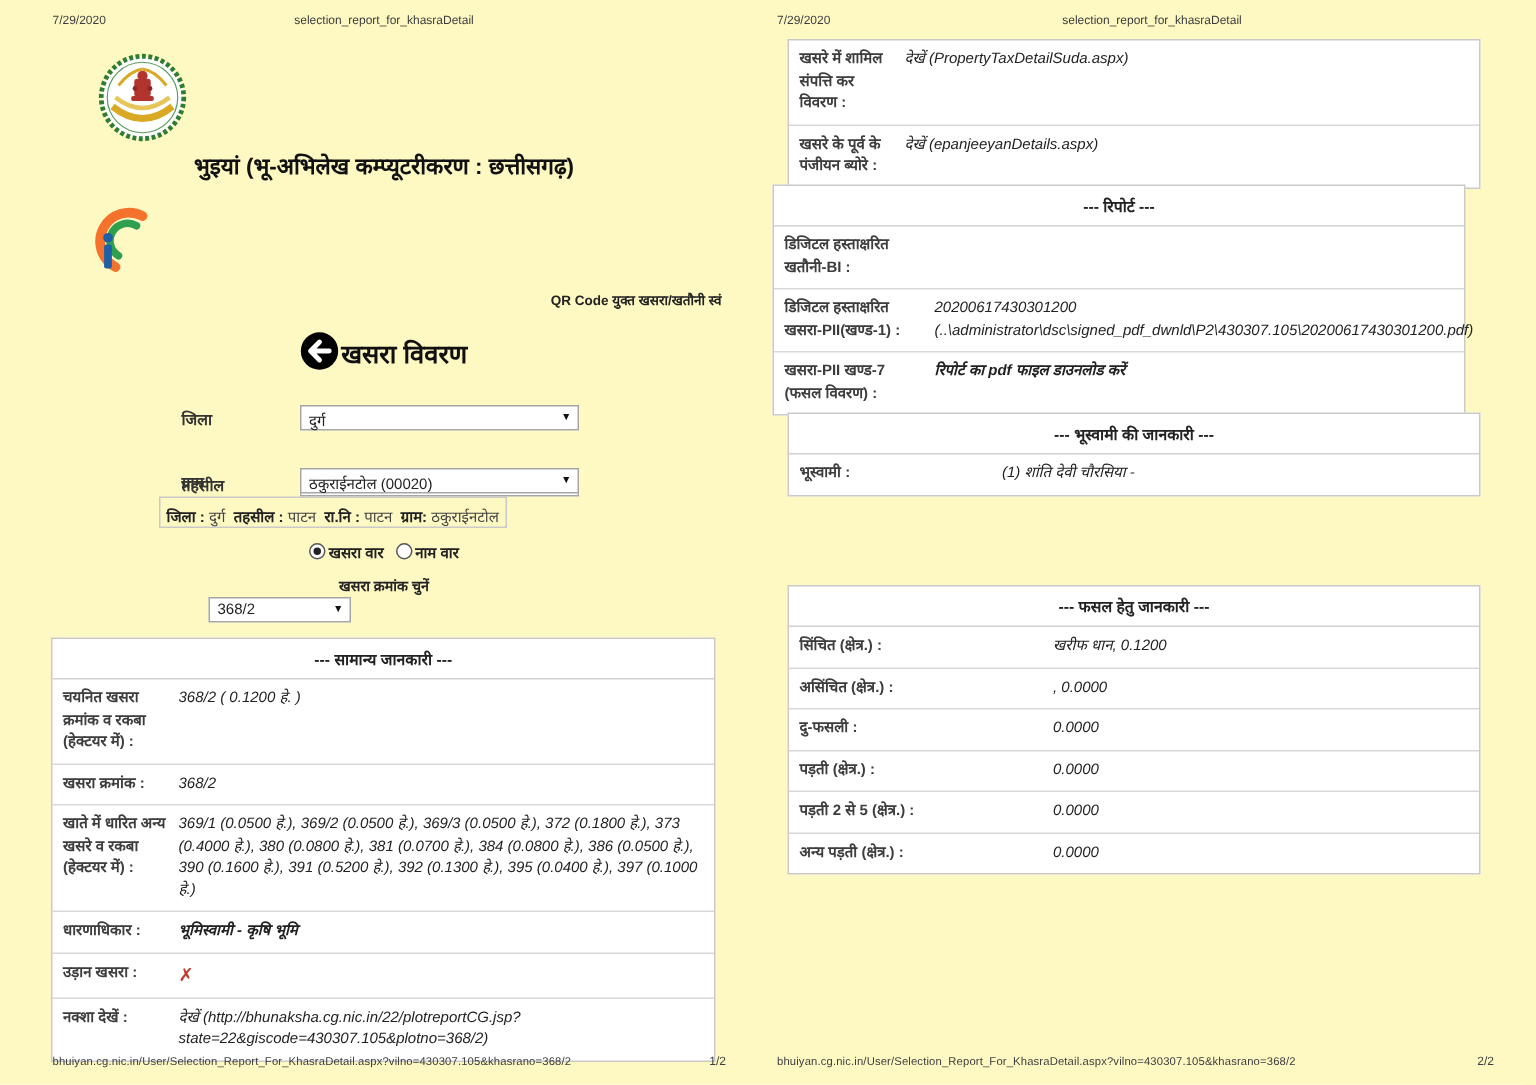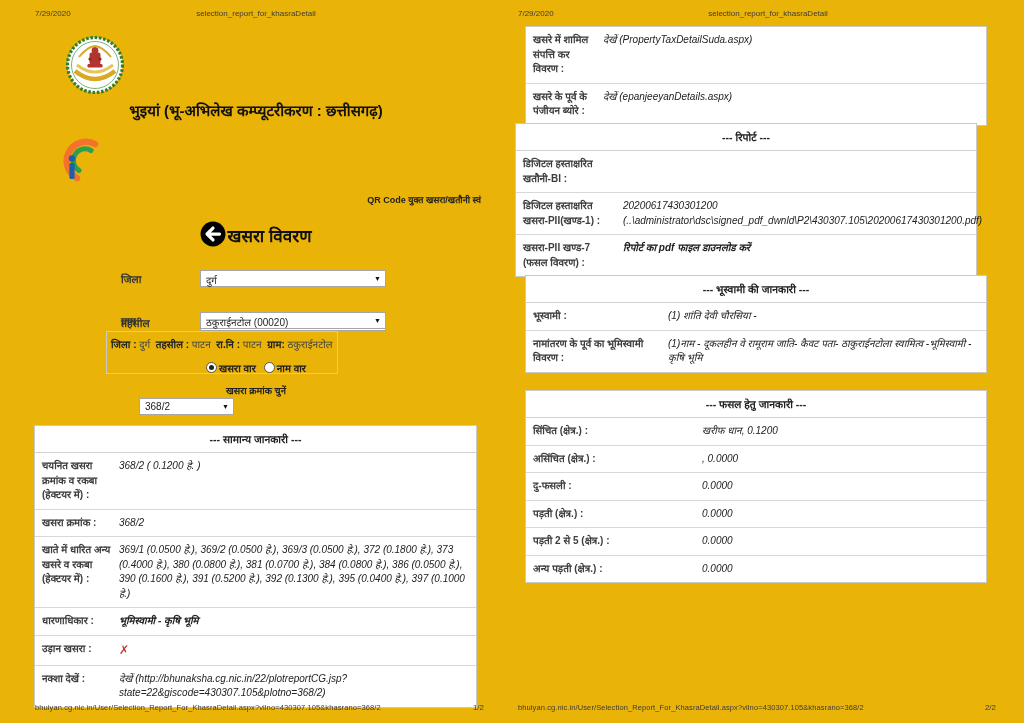--- a/index.html
+++ b/index.html
@@ -1,21 +1,21 @@
 <!DOCTYPE html>
 <html><head>
 <meta charset="utf-8">
 <style>
   html,body{margin:0;padding:0;}
   body{
     width:1024px;height:723px;background:#ffffff;position:relative;overflow:hidden;
     font-family:"Liberation Sans","DejaVu Sans",sans-serif;color:#222;
     -webkit-font-smoothing:antialiased;
   }
-  .page{position:absolute;top:0;height:723px;width:512px;background:#eab308;}
+  .page{position:absolute;top:0;height:723px;width:512px;background:#fef9c3;}
   #page1{left:0;}
   #page2{left:512px;}
 
   .hdr-date{position:absolute;top:9px;font-size:8px;color:#3c3c3c;}
   .hdr-doc{position:absolute;top:9px;left:0;width:100%;text-align:center;font-size:8px;color:#3c3c3c;}
   .ftr-url{position:absolute;bottom:11px;font-size:7.5px;color:#3c3c3c;letter-spacing:.1px;}
   .ftr-page{position:absolute;bottom:11px;right:28px;font-size:8px;color:#3c3c3c;}
 
   
   .emblem{position:absolute;top:35px;left:65px;width:60px;height:60px;}
@@ -28,21 +28,21 @@
   .back-circle{width:26px;height:26px;display:inline-block;}
   .khasra-heading .htext{font-size:17px;font-weight:bold;color:#111;}
 
   .form-row{position:absolute;left:0;width:100%;height:19px;}
   .form-label{position:absolute;left:121px;top:2px;font-size:10.5px;font-weight:bold;color:#333;}
   .selbox{position:absolute;left:200px;top:0;height:17px;border:1px solid #a6a6a6;background:#fff;
     font-size:10px;color:#222;box-sizing:border-box;padding:2px 14px 0 5px;}
   .selbox .caret{position:absolute;right:4px;top:4px;font-size:7px;color:#111;}
 
   .summary-box{position:absolute;top:331px;left:106px;width:232px;border:1px solid #c9c9c9;
-    padding:5px 2px 22px 4px;font-size:10px;color:#444;white-space:nowrap;box-sizing:border-box;}
+    padding:5px 2px 0 4px;font-size:10px;color:#444;white-space:nowrap;box-sizing:border-box;}
   .summary-box b{color:#222;}
 
   .radio-row{position:absolute;top:361px;left:0;width:100%;text-align:center;font-size:10px;font-weight:bold;color:#222;}
   .radio{display:inline-block;width:9px;height:9px;border:1px solid #555;border-radius:50%;
     vertical-align:-1px;margin-right:2px;background:#fff;position:relative;}
   .radio.checked::after{content:"";position:absolute;left:2px;top:2px;width:5px;height:5px;border-radius:50%;background:#222;}
   .radio-gap{display:inline-block;width:8px;}
 
   .khasra-sel-label{position:absolute;top:384px;left:0;width:100%;text-align:center;
     font-size:9.5px;font-weight:bold;color:#222;}
@@ -232,24 +232,20 @@
       <div class="tvalue bold">रिपोर्ट का pdf फाइल डाउनलोड करें</div>
     </div>
   </div>
 
   <div class="rtable" id="t-owner">
     <div class="thead">--- भूस्वामी की जानकारी ---</div>
     <div class="trow">
       <div class="tlabel">भूस्वामी :</div>
       <div class="tvalue">(1) शांति देवी चौरसिया -</div>
     </div>
-    <div class="trow">
-      <div class="tlabel">नामांतरण के पूर्व का भूमिस्वामी विवरण :</div>
-      <div class="tvalue">(1)नाम - दूकलहीन वे रामूराम जाति- कैवट पता- ठाकुराईनटोला स्वामित्व -भूमिस्वामी - कृषि भूमि</div>
-    </div>
   </div>
 
   <div class="rtable" id="t-crop">
     <div class="thead">--- फसल हेतु जानकारी ---</div>
     <div class="trow">
       <div class="tlabel">सिंचित (क्षेत्र.) :</div>
       <div class="tvalue">खरीफ धान, 0.1200</div>
     </div>
     <div class="trow">
       <div class="tlabel">असिंचित (क्षेत्र.) :</div>

